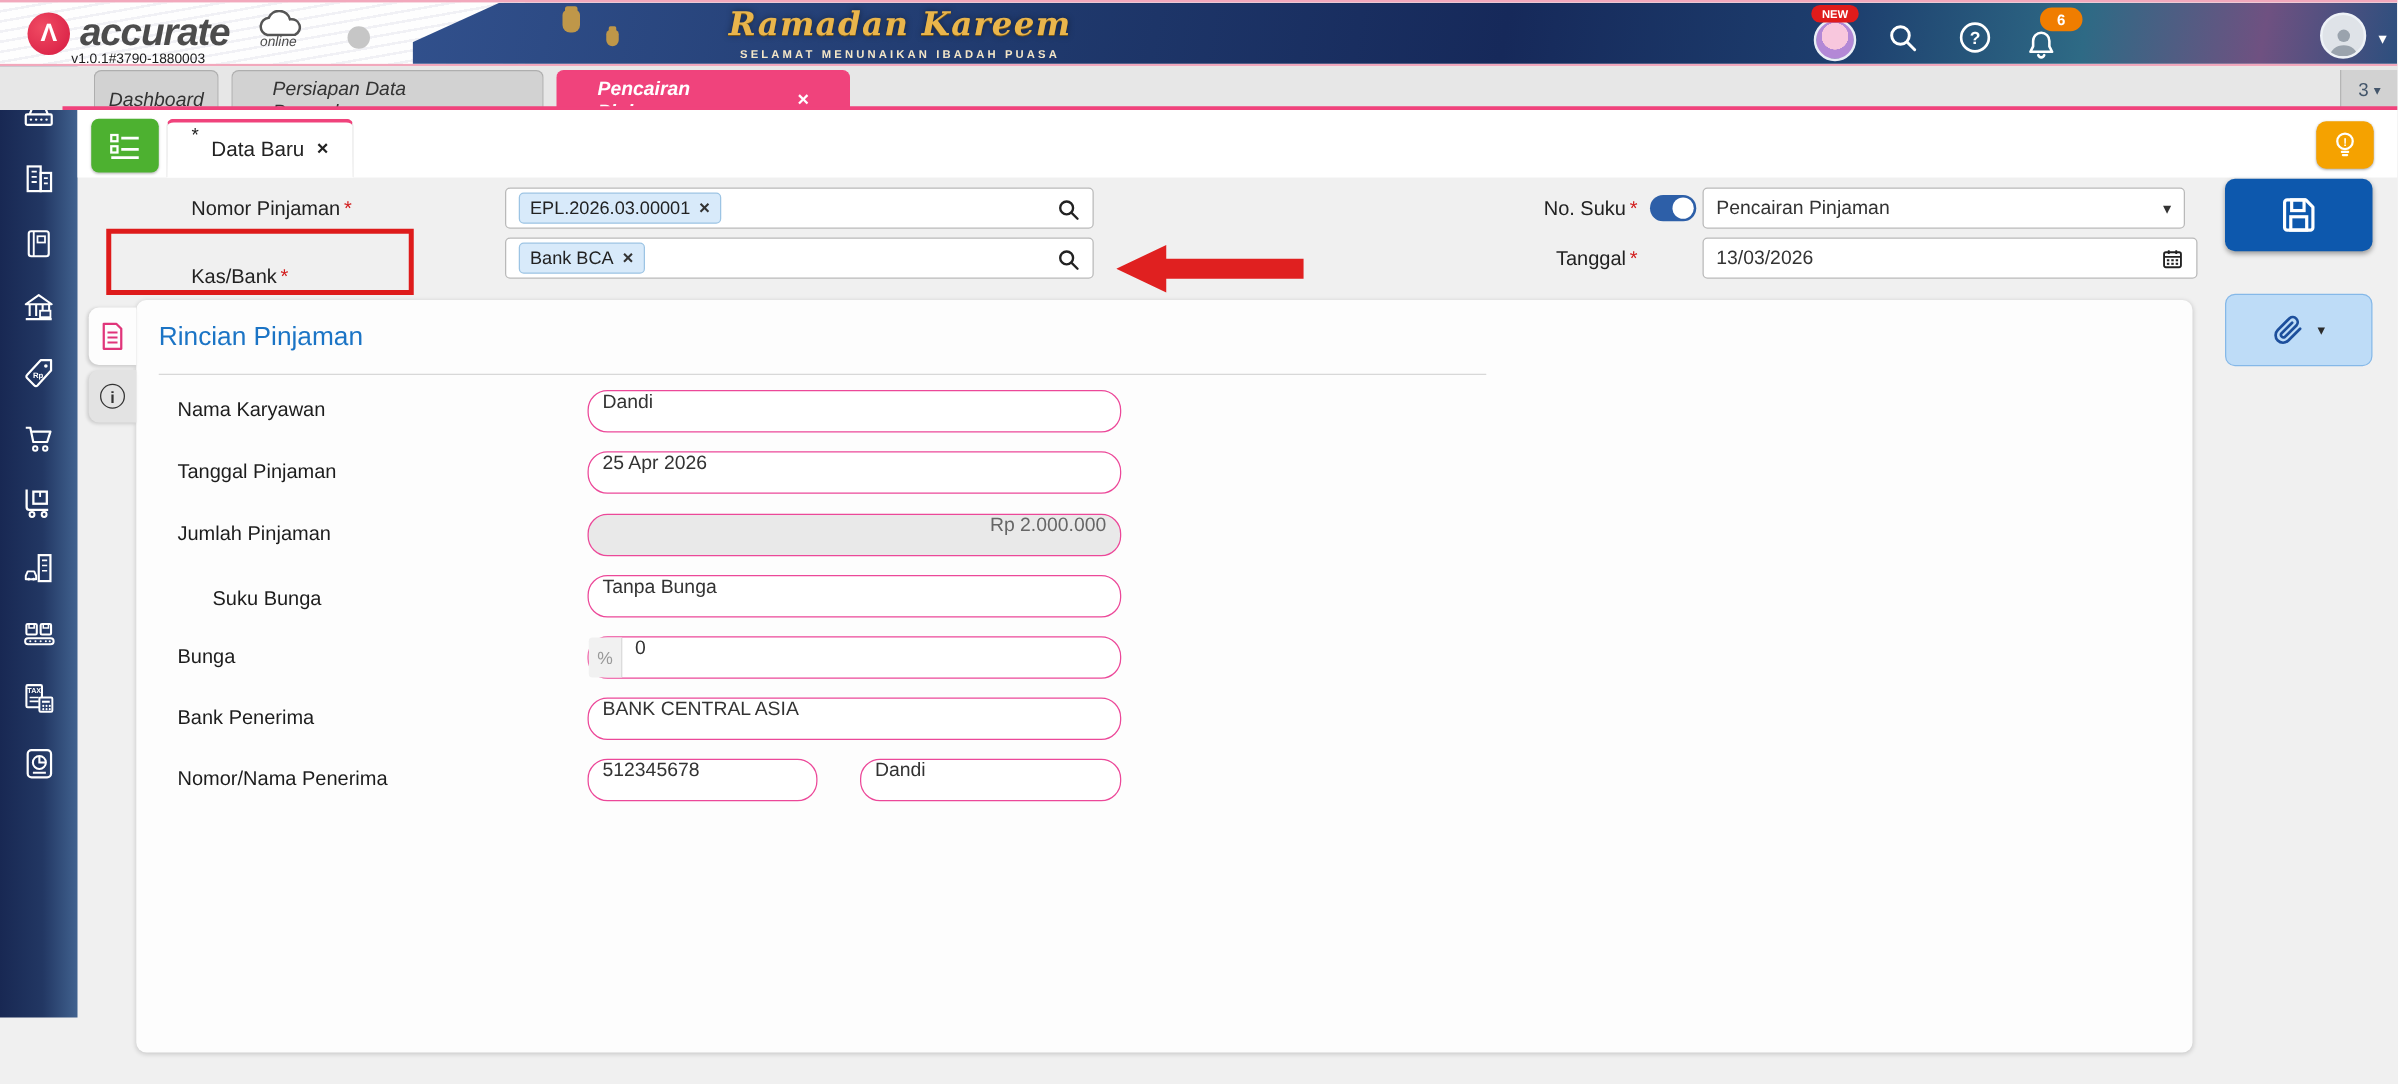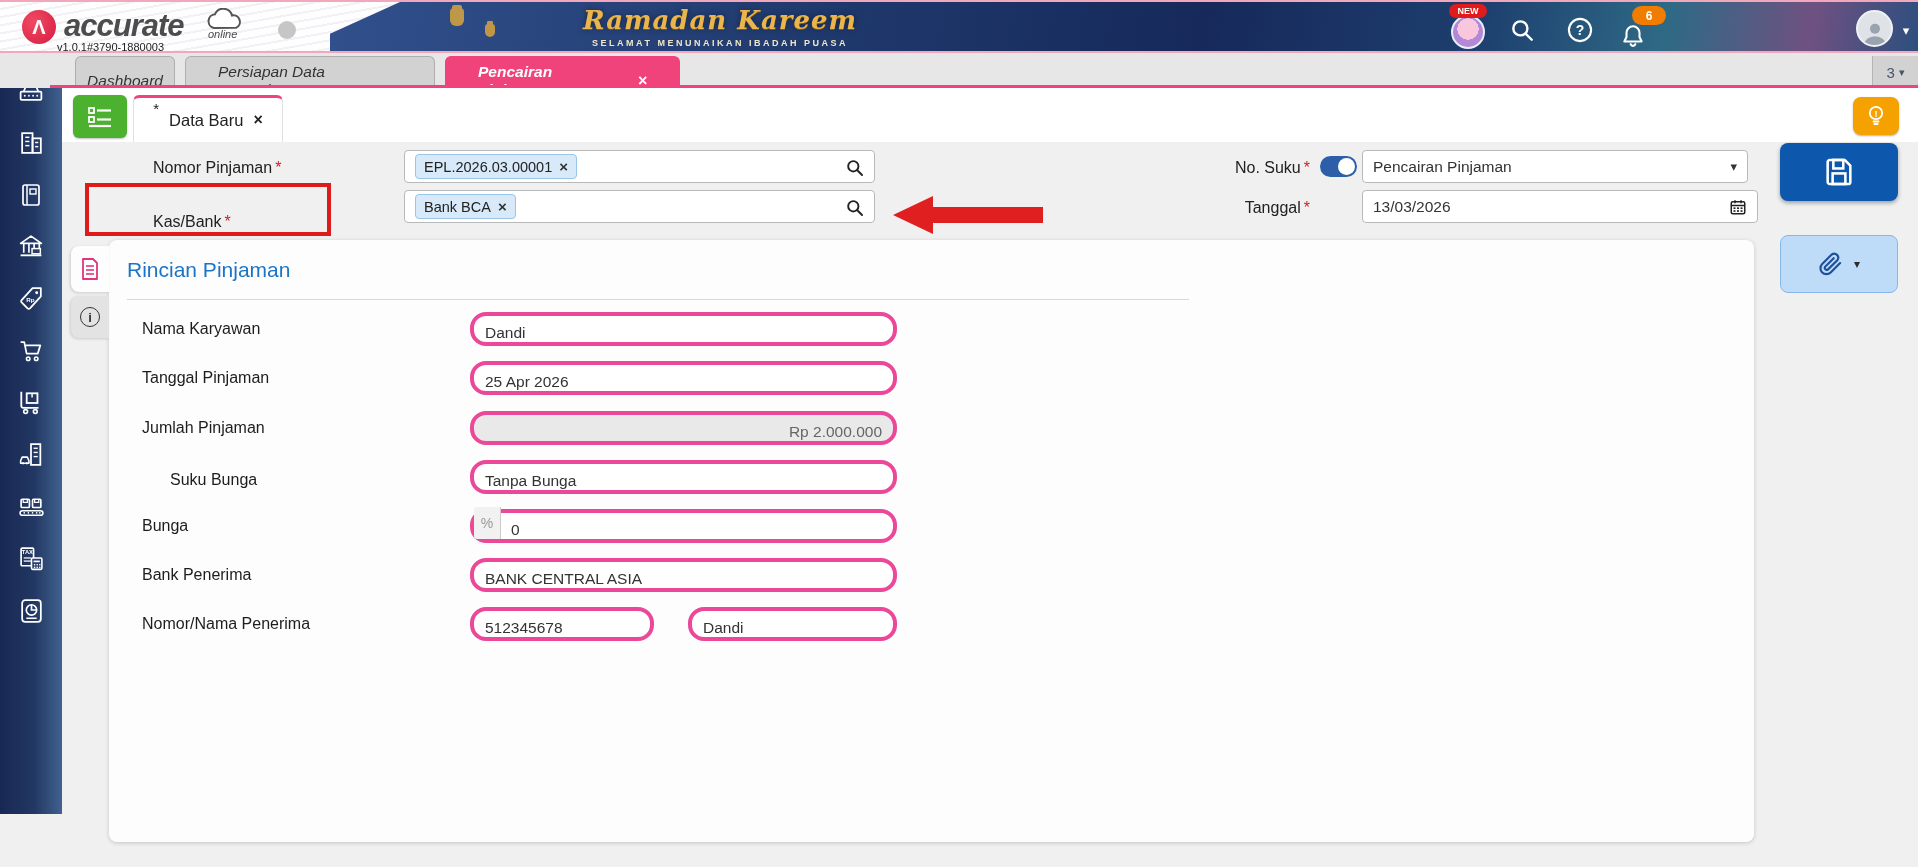--- a/index.html
+++ b/index.html
@@ -92,22 +92,22 @@
   .side-tab { position:absolute; width:38px; display:flex; align-items:center; justify-content:center; cursor:pointer;
     border-radius:8px 0 0 8px; box-shadow:-1px 1px 3px rgba(0,0,0,.15); }
   .side-tab.doc { left:71px; top:246px; height:46px; background:#fdfdfd; }
   .side-tab.info { left:71px; top:296px; height:42px; background:#e3e3e3; color:#333; font-size:18px; }
   .info-glyph { width:20px; height:20px; border:1.8px solid #333; border-radius:50%; display:flex; align-items:center;
     justify-content:center; font-size:13px; font-weight:bold; color:#333; }
   .panel-title { left:127px; top:258px; font-size:21px; color:#1b74c5; }
   .panel-divider { left:127px; top:299px; width:1062px; height:1px; background:#d8d8d8; }
 
   .row-label { position:absolute; left:142px; width:330px; font-size:16px; color:#1d1d1d; }
-  .row-input { position:absolute; left:470px; width:427px; height:34px; background:#fff; border:4px solid #ec4899; border-radius:16px;
-    display:flex; align-items:flex-end; padding:0 11px; font-size:15.5px; color:#333; cursor:text; }
+  .row-input { position:absolute; left:470px; width:427px; height:34px; background:#fff; border:1px solid #ec4899; border-radius:16px;
+    display:flex; align-items:flex-start; padding:0 11px; font-size:15.5px; color:#333; cursor:text; }
   .row-input.disabled { background:#e9e9e9; color:#666; justify-content:flex-end; cursor:default; }
   .prefix { width:27px; height:32px; margin:0 10px 0 -11px; background:#f1f1f1; border-right:1px solid #ccc;
     border-radius:3px 0 0 3px; display:flex; align-items:center; justify-content:center; font-size:14px; color:#999; }
 
   
   #sidebar { left:0; top:53px; width:62px; height:814px; background:linear-gradient(90deg,#182853 0%,#223763 55%,#41628f 100%);
     display:flex; flex-direction:column; align-items:center; padding-top:24px; gap:23px; z-index:4; }
   .side-item { width:34px; height:29px; display:flex; align-items:center; justify-content:center; cursor:pointer; }
   svg { display:block; }
 </style>

